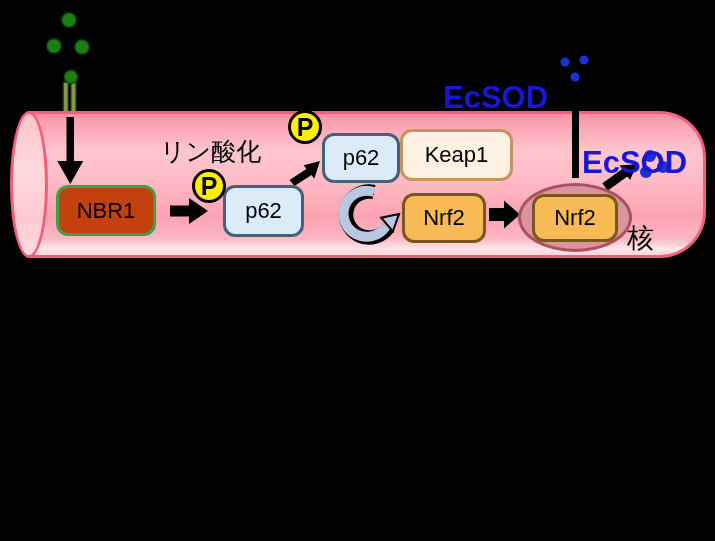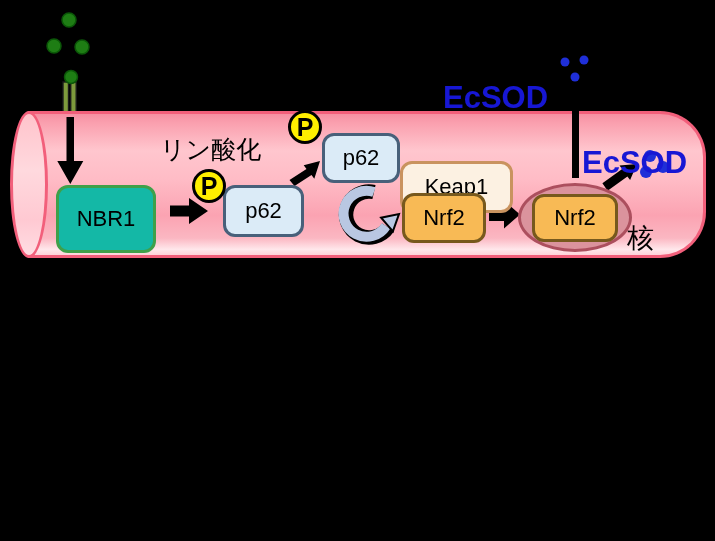--- a/index.html
+++ b/index.html
@@ -10,35 +10,35 @@
   .vessel-body{position:absolute;left:28px;top:111px;width:678px;height:147px;box-sizing:border-box;
     border:3px solid #f25f7b;border-left:none;border-radius:0 46px 46px 0;z-index:2;
     background:linear-gradient(180deg,#f58fa2 0%,#fa9fae 6%,#ffc6ce 26%,#ffbcc6 46%,
       #fba3b2 72%,#fbb7c2 88%,#ffe7eb 96%,#ffd2da 100%);}
   .vessel-cap{position:absolute;left:10px;top:111px;width:38px;height:147px;box-sizing:border-box;
     border:3px solid #f25f7b;border-radius:50%;z-index:2;
     background:linear-gradient(180deg,#ffc3cb 0%,#ffd9de 40%,#ffc9d2 75%,#ffdde3 100%);}
   .over{z-index:3;}
   .node{position:absolute;box-sizing:border-box;border-radius:12px;display:flex;align-items:center;
     justify-content:center;font-size:22px;line-height:1;color:#000;z-index:4;}
-  .nbr1{left:56px;top:185px;width:100px;height:68px;background:#14b8a6;border:3px solid #3fa04a;}
+  .nbr1{left:56px;top:185px;width:100px;height:51px;background:#c2410c;border:3px solid #3fa04a;}
   .p62a{left:223px;top:185px;width:81px;height:52px;background:#dbebf7;border:3px solid #48607a;}
   .p62b{left:322px;top:133px;width:78px;height:50px;background:#dbebf7;border:3px solid #48607a;}
-  .keap1{left:400px;top:129px;width:113px;height:52px;background:#fcf1e2;border:3px solid #c9935f;margin-top:32px;}
+  .keap1{left:400px;top:129px;width:113px;height:52px;background:#fcf1e2;border:3px solid #c9935f;}
   .nrf2a{left:402px;top:193px;width:84px;height:50px;background:#f8ba55;border:3px solid #77591d;}
   .nrf2b{left:532px;top:194px;width:86px;height:48px;background:#f8ba55;border:3px solid #77591d;}
   .nucleus{position:absolute;left:518px;top:183px;width:114px;height:69px;box-sizing:border-box;
     border-radius:50%;background:#db939d;border:3px solid #ac4f5e;z-index:4;}
   .badge{position:absolute;width:34px;height:34px;box-sizing:border-box;border-radius:50%;
     background:#ffee00;border:3px solid #000;display:flex;align-items:center;justify-content:center;
     font-size:25px;font-weight:bold;color:#000;z-index:5;}
   .badge-1{left:192px;top:169px;}
   .badge-2{left:288px;top:110px;}
   .txt{position:absolute;color:#000;z-index:5;white-space:nowrap;line-height:1;}
-  .label-phos{left:160px;top:139px;font-size:25px;font-family:Liberation Mono, monospace;}
+  .label-phos{left:160px;top:139px;font-size:25px;}
   .label-nucleus{left:627px;top:225px;font-size:27px;}
   .ecsod{font-weight:bold;color:#1717d4;font-size:31px;margin-top:30px;}
   .ecsod-out{left:443px;top:52px;}
   .ecsod-in{left:582px;top:117px;}
 </style>
 </head>
 <body>
 
 <div class="stage">
 

